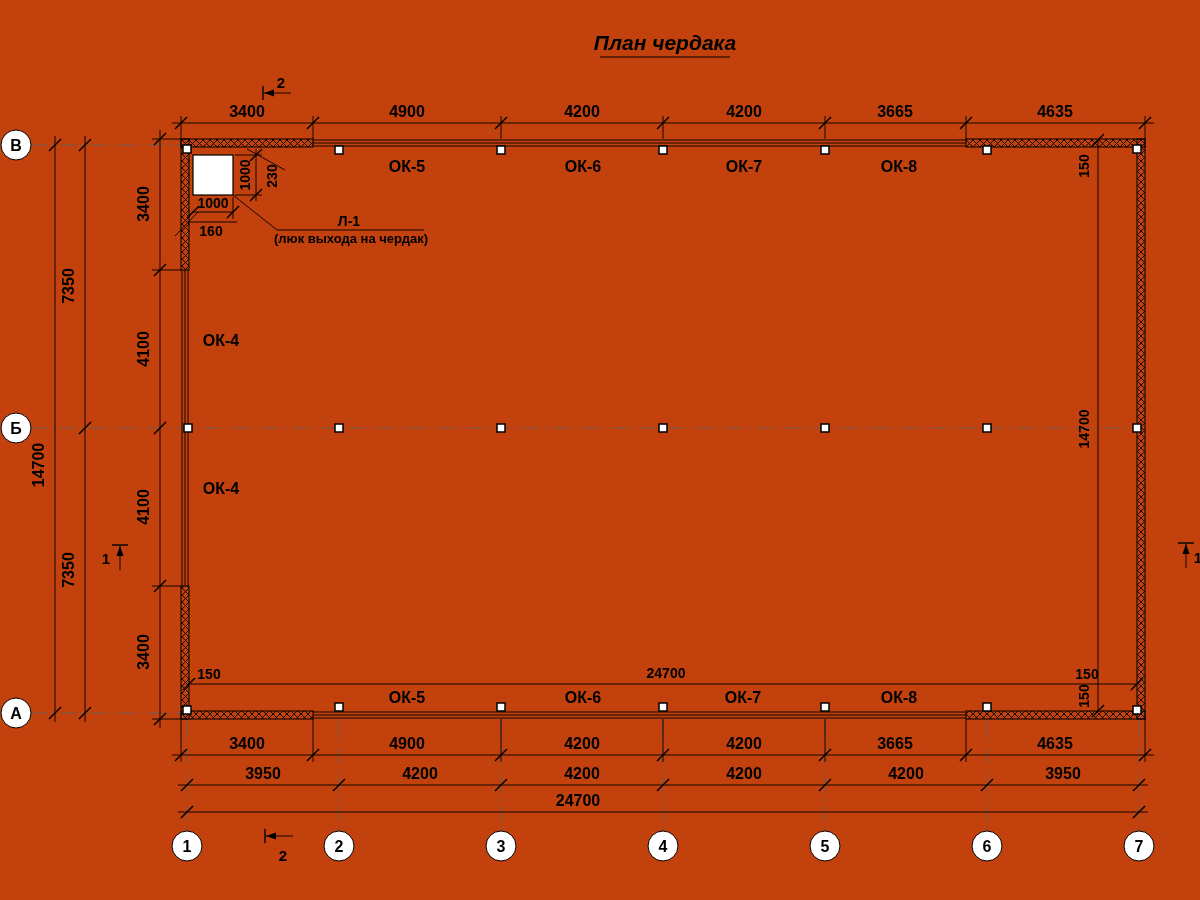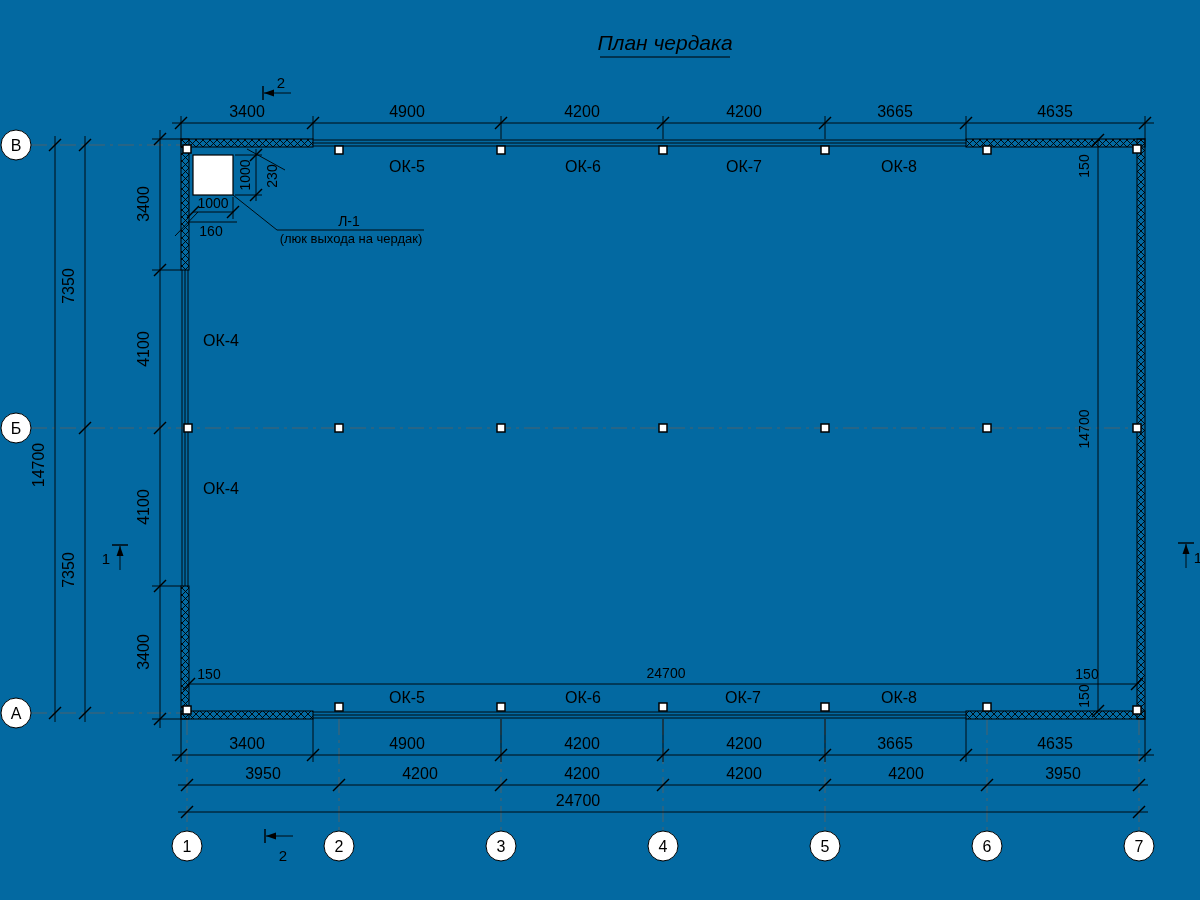--- a/index.html
+++ b/index.html
@@ -1,16 +1,16 @@
 <!DOCTYPE html>
 <html><head>
 <meta charset="utf-8">
 <style>
   html,body{margin:0;padding:0;background:#ffffff;}
-  .stage{width:1200px;height:900px;position:relative;background:#0369a1;overflow:hidden;}
+  .stage{width:1200px;height:900px;position:relative;background:#c2410c;overflow:hidden;font-weight:bold;}
   svg{display:block;}
   text{font-family:"Liberation Sans",sans-serif;fill:#000;}
   .dim{font-size:16px;text-anchor:middle;}
   .dimsm{font-size:14px;text-anchor:middle;}
   .lbl{font-size:16px;text-anchor:middle;}
   .circ{font-size:16px;text-anchor:middle;}
   .sec{font-size:15px;text-anchor:middle;}
   .ttl{font-size:21px;font-style:italic;text-anchor:middle;}
   .note{font-size:13px;text-anchor:middle;}
   .l1{font-size:14px;text-anchor:middle;}

